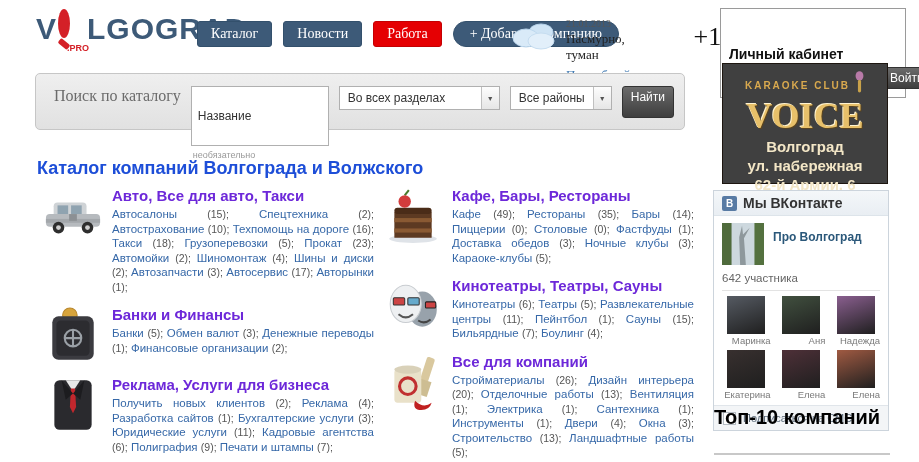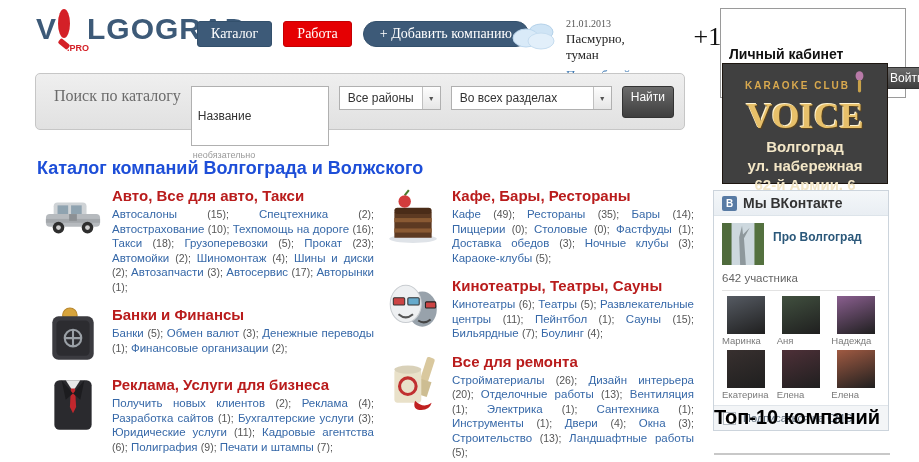--- a/index.html
+++ b/index.html
@@ -64,21 +64,21 @@
 
   
   .catalog-title{position:absolute;left:37px;top:158px;font-size:18px;font-weight:bold;color:#1d4ed8;}
   .columns{position:absolute;left:44px;top:187px;width:650px;display:flex;gap:10px;}
   .colL{width:330px;}
   .colR{width:310px;}
   .cat{display:flex;margin-bottom:12px;}
   .cat-icon{width:58px;height:58px;flex:none;margin-right:10px;}
   .cat-icon svg{width:100%;height:100%;}
   .cat-body{flex:1;min-width:0;}
-  .cat-title{font-size:15px;font-weight:bold;color:#b91c1c;margin:0 0 3px 0;}
+  .cat-title{font-size:15px;font-weight:bold;color:#6d28d9;margin:0 0 3px 0;}
   .cat-links{font-size:11.5px;line-height:14.5px;text-align:justify;color:#555;}
   a.cl{color:#3668a8;}
   .cnt{color:#555;font-size:10.5px;}
 
   
   .ad{position:absolute;left:722px;top:63px;width:166px;height:121px;box-sizing:border-box;
         background:#404040;border:1px solid #1d1610;text-align:center;padding-top:7px;cursor:pointer;}
   .ad-toprow{display:flex;align-items:center;justify-content:center;gap:4px;}
   .ad-club{font-size:10px;font-weight:bold;letter-spacing:2px;color:#d9a94e;}
   .ad-name{font-family:"Liberation Serif",serif;font-size:36px;font-weight:bold;line-height:34px;
@@ -92,21 +92,21 @@
         display:flex;align-items:center;gap:6px;padding:0 8px;}
   .vk-logo{width:15px;height:15px;background:#587ba4;color:#fff;font-size:10px;font-weight:bold;
         line-height:15px;text-align:center;border-radius:2px;}
   .vk-head-title{font-size:14px;font-weight:bold;color:#333;}
   .vk-body{padding:7px 8px 5px 8px;}
   .vk-grouprow{display:flex;gap:9px;}
   .vk-avatar{width:42px;height:42px;flex:none;cursor:pointer;}
   .vk-groupname{font-size:12px;font-weight:bold;color:#2b587a;margin-top:7px;}
   .vk-count{font-size:11.5px;color:#656565;margin:7px 0 5px 0;border-bottom:1px solid #e3e3e3;padding-bottom:6px;}
   .vk-grid{display:grid;grid-template-columns:repeat(3,1fr);gap:4px 6px;}
-  .vk-member{text-align:left;}
+  .vk-member{text-align:right;}
   .vk-photo{width:38px;height:38px;margin:0 auto;cursor:pointer;}
   .vk-name{font-size:9.5px;color:#7a7a7a;margin-top:1px;}
   .vk-foot{height:24px;background:#f3f5f7;border-top:1px solid #e0e5ea;display:flex;align-items:center;
         gap:7px;padding:0 9px;}
   .vk-check{width:11px;height:11px;background:#fff;border:1px solid #b5bcc3;cursor:pointer;}
   .vk-foot-label{font-size:11px;color:#5f6e7d;}
 
   
   .top10{position:absolute;left:714px;top:406px;width:176px;}
   .top10-title{font-size:20px;font-weight:bold;color:#000;padding-bottom:24px;border-bottom:2px solid #c8c8c8;}
@@ -126,20 +126,21 @@
     <span class="magnifier">
       <span class="mag-ring"></span>
       <span class="mag-handle"></span>
       <span class="logo-domain">.PRO</span>
     </span>
     <span class="logo-suffix">LGOGRAD</span>
   </div>
 
   <div class="nav">
     <a class="nav-btn">Каталог</a>
+    <a class="nav-btn">Новости</a>
     <a class="nav-btn jobs">Работа</a>
     <a class="nav-btn add">+ Добавить компанию</a>
   </div>
 
   <div class="weather">
     <span class="cloud-wrap">
       <svg viewBox="0 0 46 32">
         <ellipse cx="30" cy="13" rx="12" ry="8" fill="#cfe4f5" stroke="#b5d2ea"></ellipse>
         <ellipse cx="15" cy="19" rx="13" ry="9" fill="#d9eaf8" stroke="#bcd7ee"></ellipse>
         <ellipse cx="30" cy="22" rx="13" ry="8" fill="#e2effa" stroke="#c6ddf0"></ellipse>
@@ -167,26 +168,26 @@
       <a class="dark-btn">Войти</a>
     </div>
   </div>
 
   <div class="searchbar">
     <span class="search-label">Поиск по каталогу</span>
     <span class="sfield name-wrap">
       <input class="name-input" value="Название" style="">
       <div class="hint">необязательно</div>
     </span>
+    <span class="sfield fake-select sel-sections">
+      <span class="fs-label">Во всех разделах</span>
+      <span class="fs-arrow">▼</span>
+    </span>
     <span class="sfield fake-select sel-districts">
       <span class="fs-label">Все районы</span>
-      <span class="fs-arrow">▼</span>
-    </span>
-    <span class="sfield fake-select sel-sections">
-      <span class="fs-label">Во всех разделах</span>
       <span class="fs-arrow">▼</span>
     </span>
     <a class="dark-btn find-btn">Найти</a>
   </div>
 
   <div class="catalog-title">Каталог компаний Волгограда и Волжского</div>
 
   <div class="columns">
     <div class="colL">
       <div class="cat">
@@ -286,21 +287,21 @@
           <svg viewBox="0 0 56 56">
             <rect x="38" y="4" width="8" height="24" rx="2" fill="#d9c89e" transform="rotate(18 42 16)"></rect>
             <rect x="33" y="26" width="11" height="15" fill="#cdbd92" transform="rotate(18 38 33)"></rect>
             <rect x="10" y="16" width="26" height="32" rx="3" fill="#e9e1c9"></rect>
             <ellipse cx="23" cy="16" rx="13" ry="4" fill="#d9d1b9"></ellipse>
             <circle cx="23" cy="32" r="8" fill="none" stroke="#c03030" stroke-width="3"></circle>
             <path d="M30 46 q8 8 16 2 q-2 7 -10 7 q-9 0 -6 -9z" fill="#c02020"></path>
           </svg>
         </span>
         <div class="cat-body">
-          <div class="cat-title">Все для ремонта</div>
+          <div class="cat-title">Все для компаний</div>
           <div class="cat-links"><a class="cl">Стройматериалы</a> <span class="cnt">(26);</span> <a class="cl">Дизайн интерьера</a> <span class="cnt">(20);</span> <a class="cl">Отделочные работы</a> <span class="cnt">(13);</span> <a class="cl">Вентиляция</a> <span class="cnt">(1);</span> <a class="cl">Электрика</a> <span class="cnt">(1);</span> <a class="cl">Сантехника</a> <span class="cnt">(1);</span> <a class="cl">Инструменты</a> <span class="cnt">(1);</span> <a class="cl">Двери</a> <span class="cnt">(4);</span> <a class="cl">Окна</a> <span class="cnt">(3);</span> <a class="cl">Строительство</a> <span class="cnt">(13);</span> <a class="cl">Ландшафтные работы</a> <span class="cnt">(5);</span> </div>
         </div>
       </div>
 
     </div>
   </div>
 
   <div class="ad">
     <div class="ad-toprow">
       <span class="ad-club">KARAOKE CLUB</span>

